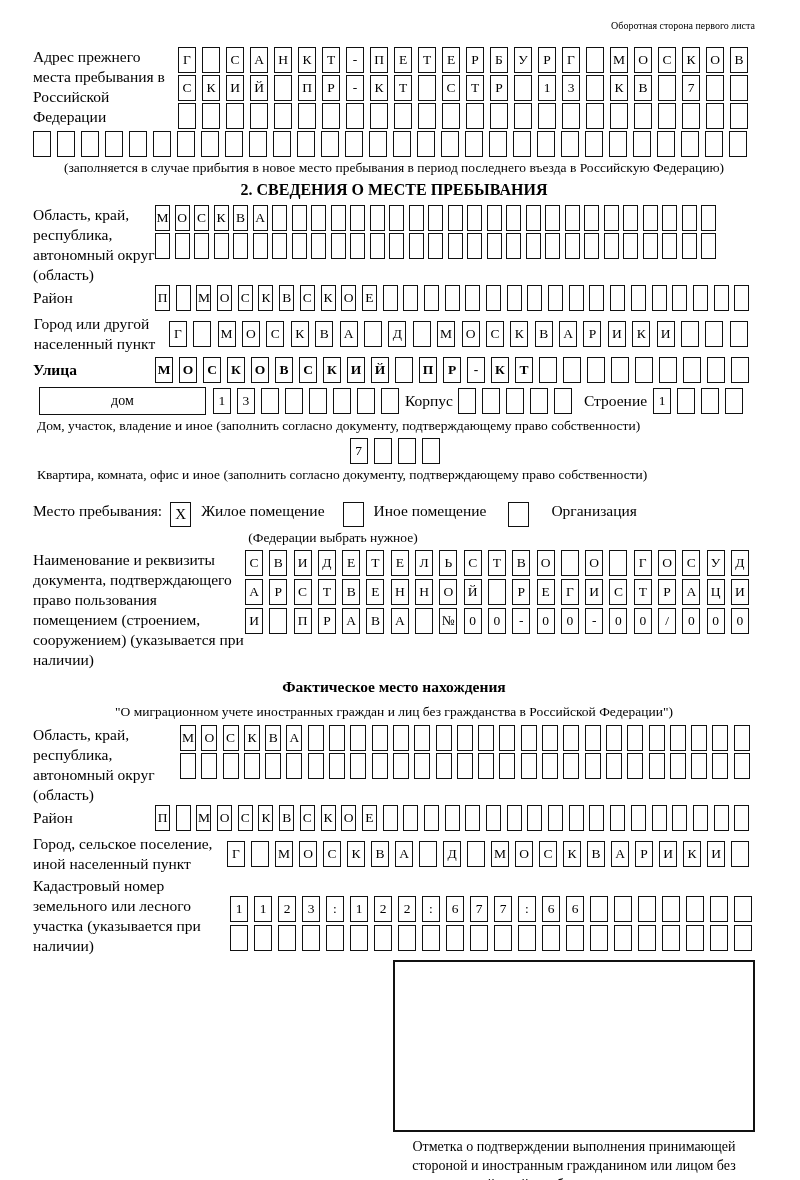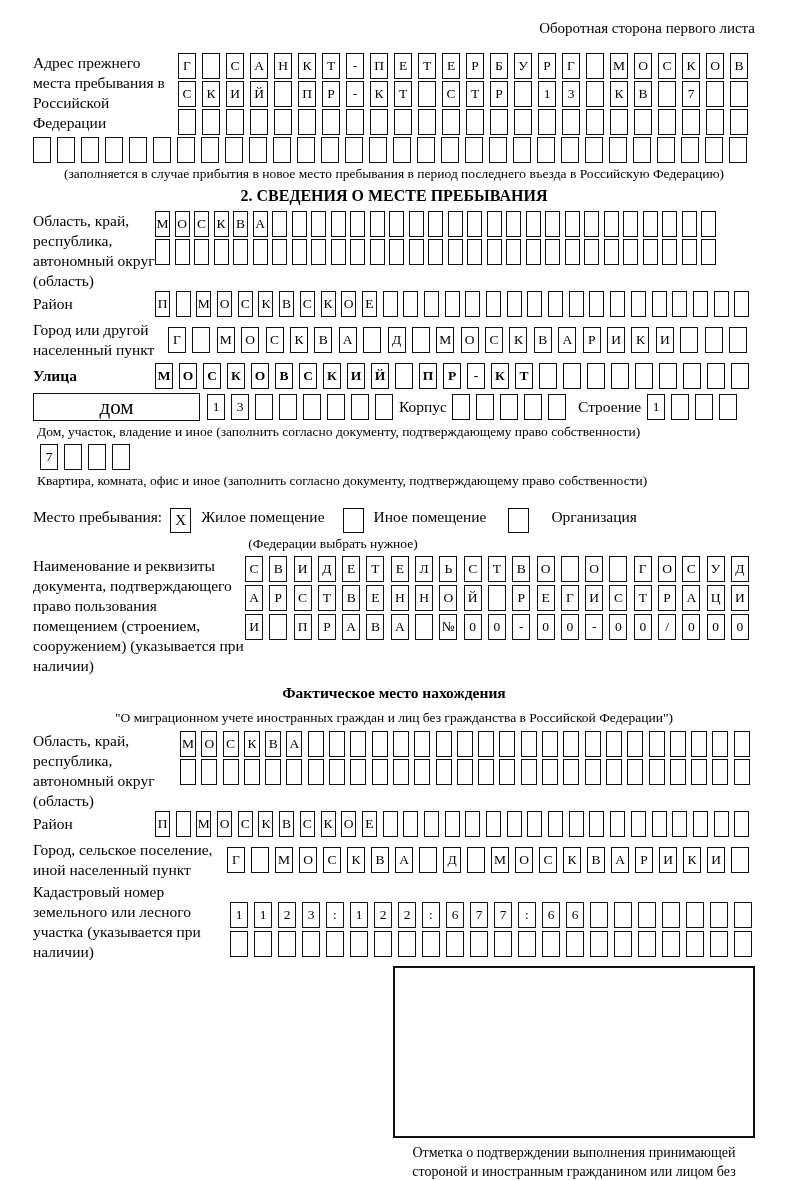--- a/index.html
+++ b/index.html
@@ -2,39 +2,39 @@
 <html><head>
 <meta charset="utf-8">
 <style>
   html,body{margin:0;padding:0;background:#fff;}
   .page{
     width:800px;height:1180px;overflow:hidden;position:relative;
     background:#fff;color:#000;
     font-family:"Liberation Serif","DejaVu Serif",serif;
     box-sizing:border-box;padding:20px 45px 0 33px;
   }
-  .header-note{text-align:right;font-size:15px;margin-bottom:16px;}
+  .header-note{text-align:right;font-size:10px;margin-bottom:16px;}
   .frow{display:flex;align-items:flex-start;}
-  .frow.vcenter{align-items:center;}
+  .frow.vcenter{align-items:center;justify-content:center;}
   .flabel{font-size:15.5px;line-height:20px;flex:0 0 auto;}
   .cellcol{flex:1 1 auto;}
   .cellrow{display:flex;margin-bottom:2px;height:26px;}
   .cell{
     box-sizing:border-box;display:inline-flex;align-items:center;justify-content:center;
     width:var(--cw,18px);margin-right:var(--cg,6px);height:26px;
     border:1.6px solid #111;background:#fff;
     font-size:13.5px;line-height:1;
   }
   .title{font-weight:bold;font-size:16px;text-align:center;margin:4px 0 6px 0;}
   .caption{font-size:13.5px;line-height:18px;}
   .caption.center{text-align:center;}
   .widebox{
     box-sizing:border-box;border:1.6px solid #111;height:28px;
     display:flex;align-items:center;justify-content:center;
-    font-size:21px;background:#fff;
+    font-size:14px;background:#fff;
   }
   .inline-label{font-size:15.5px;white-space:nowrap;}
   .checkbox{
     box-sizing:border-box;width:21px;height:25px;border:1.6px solid #111;
     display:inline-flex;align-items:center;justify-content:center;
     font-size:15px;background:#fff;flex:0 0 auto;
   }
   .mesto-row{display:flex;align-items:flex-start;font-size:15.5px;margin-top:18px;}
   .notes{text-align:center;font-size:13.5px;line-height:19px;}
   .fact-title{font-weight:bold;font-size:15.5px;text-align:center;margin:8px 0 6px 0;}

